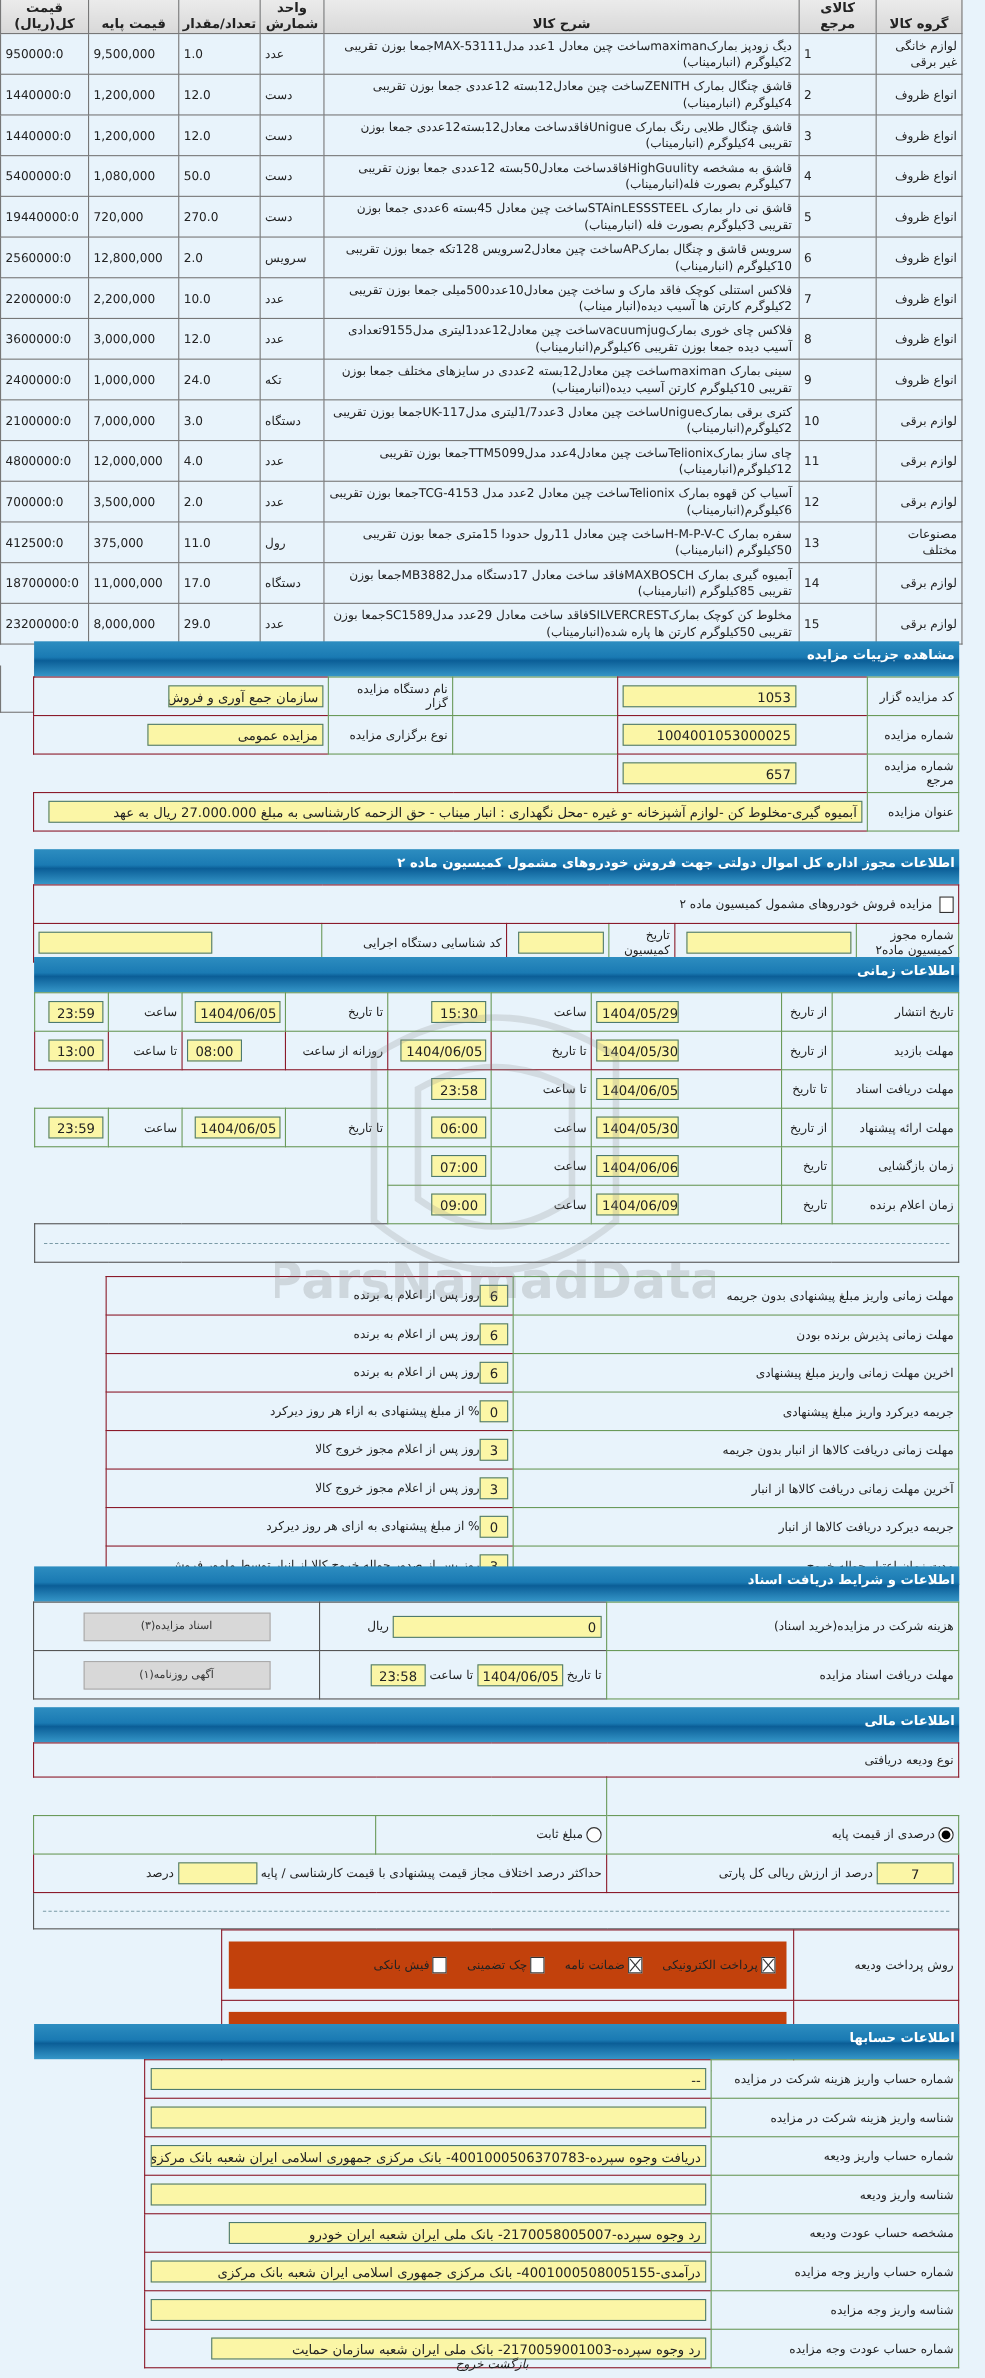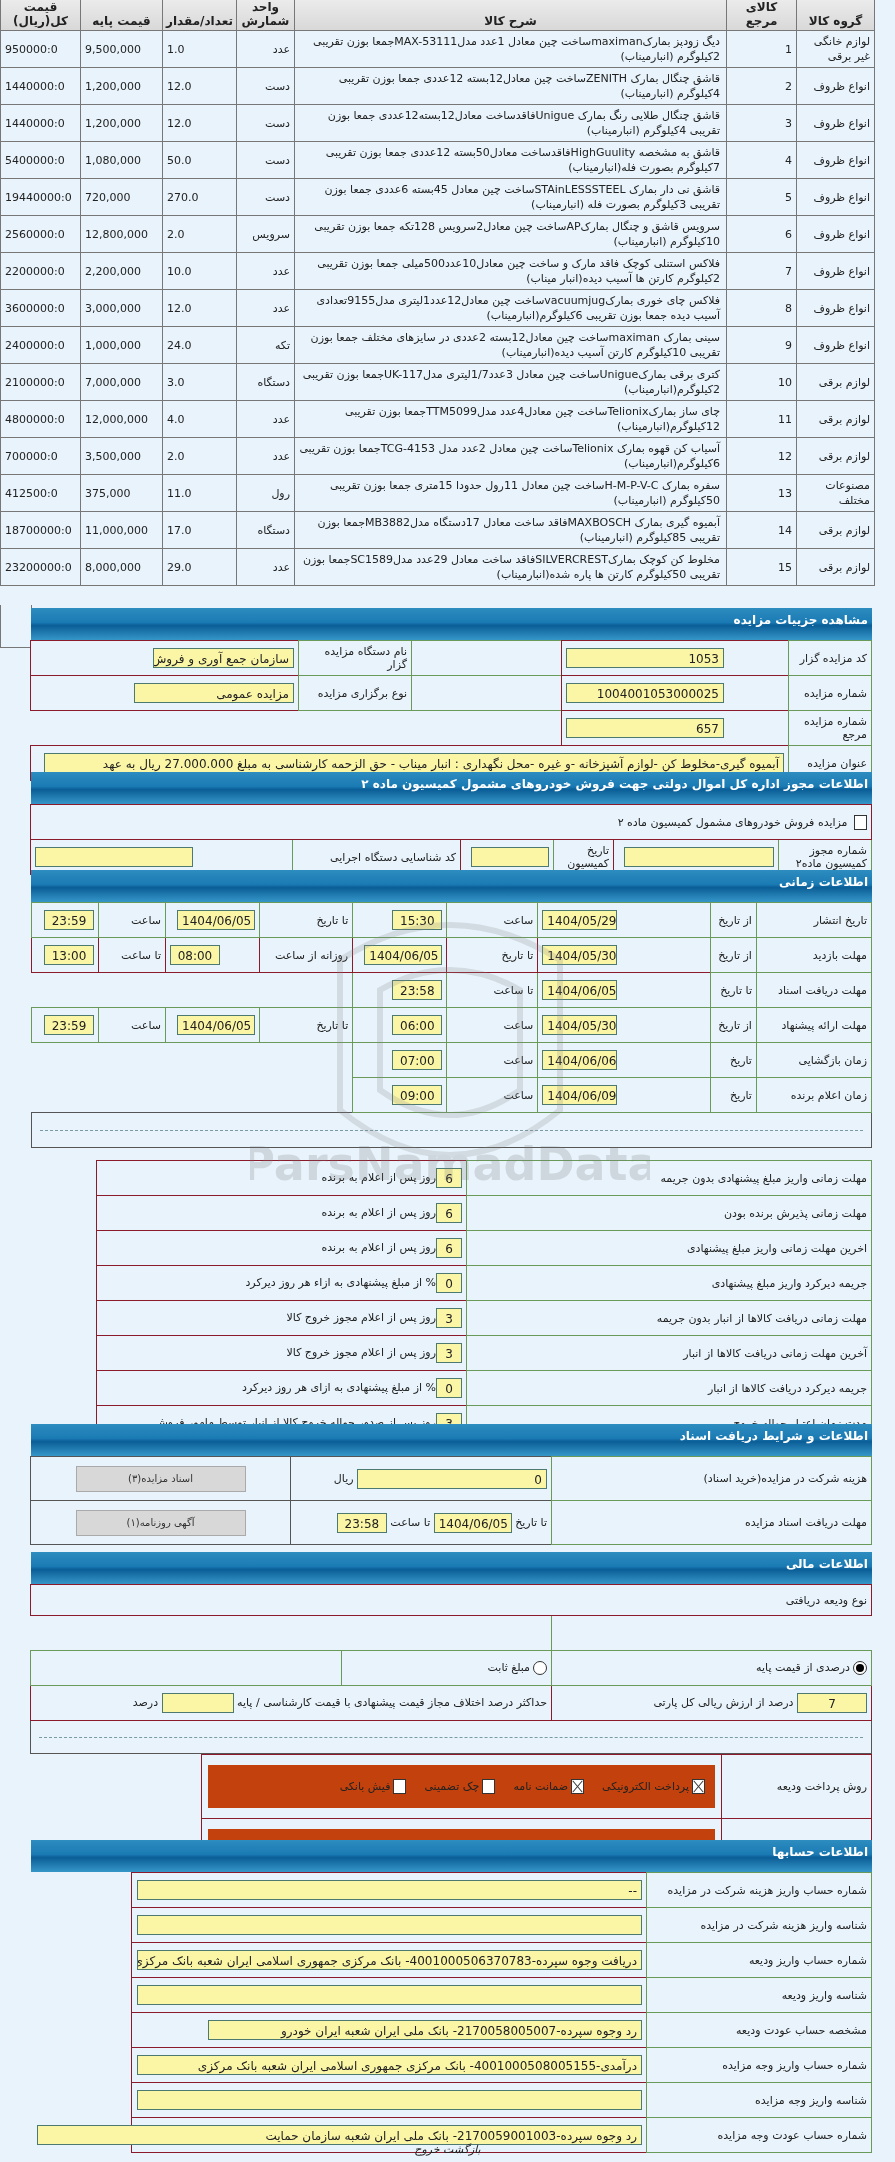--- a/index.html
+++ b/index.html
@@ -10,21 +10,21 @@
     font-size:11px; color:#222; direction:rtl; position:relative;
   }
   
   .items { position:absolute; left:0; top:-16px; width:874px; border-collapse:collapse; table-layout:fixed; }
   .items th {
     background:linear-gradient(#f4f4f4,#d8d8d8); height:36px; font-weight:bold; font-size:12px;
     border:1px solid #777; color:#222; line-height:14px; vertical-align:bottom; padding-bottom:2px;
   }
   .items td { border:1px solid #777; height:36px; padding:0 4px; background:#e8f3fb; font-size:11px; line-height:15px; }
   .items td.num { text-align:left; direction:ltr; }
-  .items td.c { text-align:right; }
+  .items td.c { text-align:left; }
   .items td.desc { text-align:right; padding-right:6px; }
   .items td.grp { text-align:right; }
   .pad-box { position:absolute; left:0; top:605px; width:30px; height:42px; border:1px solid #777; border-top:none; background:#e8f3fb; }
   
   .sec { position:absolute; left:31px; width:841px; }
   .sec-head {
     height:32px; line-height:24px; color:#fff; font-weight:bold; font-size:12px;
     background:linear-gradient(#2d8dc0 0%, #1a7ab3 45%, #0b5e97 55%, #3596c8 100%);
     padding-right:4px; text-align:right;
   }
@@ -207,21 +207,21 @@
         <td class="desc">مخلوط کن کوچک بمارکSILVERCRESTفاقد ساخت معادل 29عدد مدلSC1589جمعا بوزن تقریبی 50کیلوگرم کارتن ها پاره شده(انبارمیناب)</td>
         <td class="c">عدد</td>
         <td class="num">29.0</td>
         <td class="num">8,000,000</td>
         <td class="num">23200000:0</td>
       </tr>
     </tbody>
 </table>
 <div class="pad-box"></div>
 
-<div class="sec" style="top:608px;">
+<div class="sec" style="top:583px;">
   <div class="sec-head">مشاهده جزییات مزایده</div>
   <table class="form">
     <colgroup>
         <col style="width:83px">
         <col style="width:227px">
         <col style="width:150px">
         <col style="width:113px">
         <col style="width:268px">
       </colgroup>
     <tbody>
@@ -534,21 +534,21 @@
           <tr>
             <td>شماره حساب واریز وجه مزایده</td>
             <td class="red"><span class="field rtl" style="width:505px;">درآمدی-4001000508005155- بانک مرکزی جمهوری اسلامی ایران شعبه بانک مرکزی</span></td>
           </tr>
           <tr>
             <td>شناسه واریز وجه مزایده</td>
             <td class="red"><span class="field rtl" style="width:505px;"></span></td>
           </tr>
           <tr>
             <td>شماره حساب عودت وجه مزایده</td>
-            <td class="red"><span class="field rtl" style="width:605px;">رد وجوه سپرده-2170059001003- بانک ملی ایران شعبه سازمان حمایت</span></td>
+            <td class="red"><span class="field rtl" style="width:450px;">رد وجوه سپرده-2170059001003- بانک ملی ایران شعبه سازمان حمایت</span></td>
           </tr>
         </tbody>
     </table>
   </div>
 </div>
 
 <div class="footer">بازگشت خروج</div>
 
 <svg class="watermark" viewBox="0 0 400 330">
   <g fill="none" stroke="#888" stroke-width="6">

